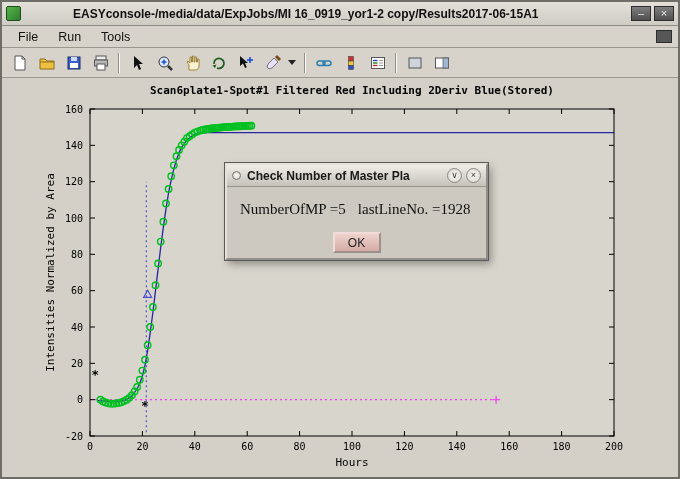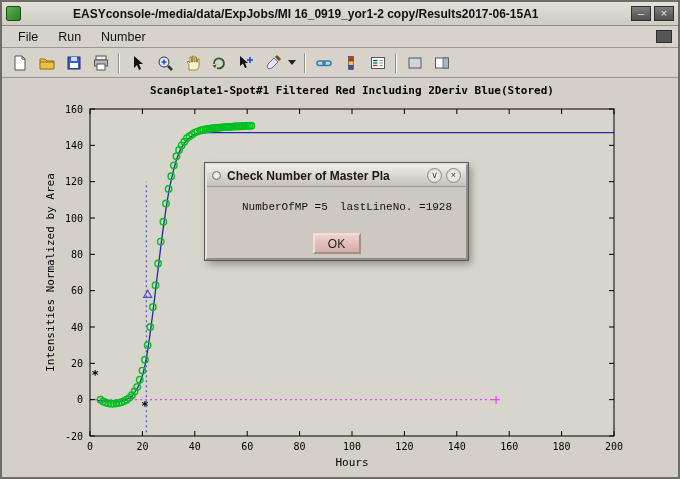--- a/index.html
+++ b/index.html
@@ -57,41 +57,41 @@
   }
   .caret-shape{width:0;height:0;border-left:4px solid transparent;
     border-right:4px solid transparent;border-top:5px solid #222;}
   .sep{width:2px;height:20px;border-left:1px solid #8f8d87;border-right:1px solid #fbfaf7;margin:0 4px;}
   
   .figure{height:399px;background:#d4d0c8;}
   #plot{display:block;}
   #plot text{font-family:"DejaVu Sans Mono",monospace;fill:#000;}
   
   .dialog{
-    position:absolute;left:203px;top:161px;width:263px;height:97px;z-index:10;
+    position:absolute;left:223px;top:161px;width:263px;height:97px;z-index:10;
     background:#cdc9c1;border:2px outset #e6e2da;outline:1px solid #5a5a5a;
     box-shadow:3px 4px 8px rgba(0,0,0,.35);
   }
   .dialog-titlebar{
     height:22px;display:flex;align-items:center;padding:0 5px;
     background:linear-gradient(#efede7,#c6c2ba);border-bottom:1px solid #98958d;
   }
   .dlg-icon{width:9px;height:9px;border:1px solid #77756f;border-radius:50%;
     background:radial-gradient(#fdfdfb,#cac7bf);margin-right:6px;flex:none;}
   .dlg-title{flex:1;font-size:12px;font-weight:bold;color:#1a1a1a;
     white-space:nowrap;overflow:hidden;}
   .dlg-round-btn{
     width:15px;height:15px;border-radius:50%;border:1px solid #8a8a84;flex:none;
     background:radial-gradient(#fafaf6,#d4d1c9);margin-left:4px;
     font-size:9px;line-height:13px;text-align:center;color:#333;cursor:default;
   }
   .dialog-body{padding:14px 13px 0 13px;}
-  .dlg-msg{font-family:Liberation Mono, monospace;font-size:11px;color:#111;white-space:nowrap;margin-left:22px;}
+  .dlg-msg{font-family:Liberation Serif, serif;font-size:15px;color:#111;white-space:nowrap;}
   .dlg-msg .part2{margin-left:12px;}
-  .dlg-btn-row{text-align:center;margin-top:20px;}
+  .dlg-btn-row{text-align:center;margin-top:14px;}
   .ok-button{
     width:48px;height:21px;font-size:12px;color:#222;
     background:linear-gradient(#eed2cd,#d5aca6);
     border:2px outset #f3dcd8;cursor:default;font-family:"Liberation Sans",sans-serif;
   }
 </style>
 </head>
 <body>
 
 <div class="window">
@@ -99,21 +99,21 @@
   <div class="titlebar">
     <span class="app-icon"></span>
     <span class="window-title">EASYconsole-/media/data/ExpJobs/MI 16_0919_yor1-2 copy/Results2017-06-15A1</span>
     <span class="win-btn">–</span>
     <span class="win-btn">×</span>
   </div>
 
   <div class="menubar">
     <span class="menu-item">File</span>
     <span class="menu-item">Run</span>
-    <span class="menu-item">Number</span>
+    <span class="menu-item">Tools</span>
     <span class="menubar-spacer"></span>
     <span class="menubar-corner"></span>
   </div>
 
   <div class="toolbar">
     <button class="tb">
       <svg width="18" height="18">
         <path d="M4 2 h7 l3 3 v11 h-10 z" fill="#ffffff" stroke="#555"></path>
         <path d="M11 2 v3 h3" fill="none" stroke="#555"></path>
       </svg>

